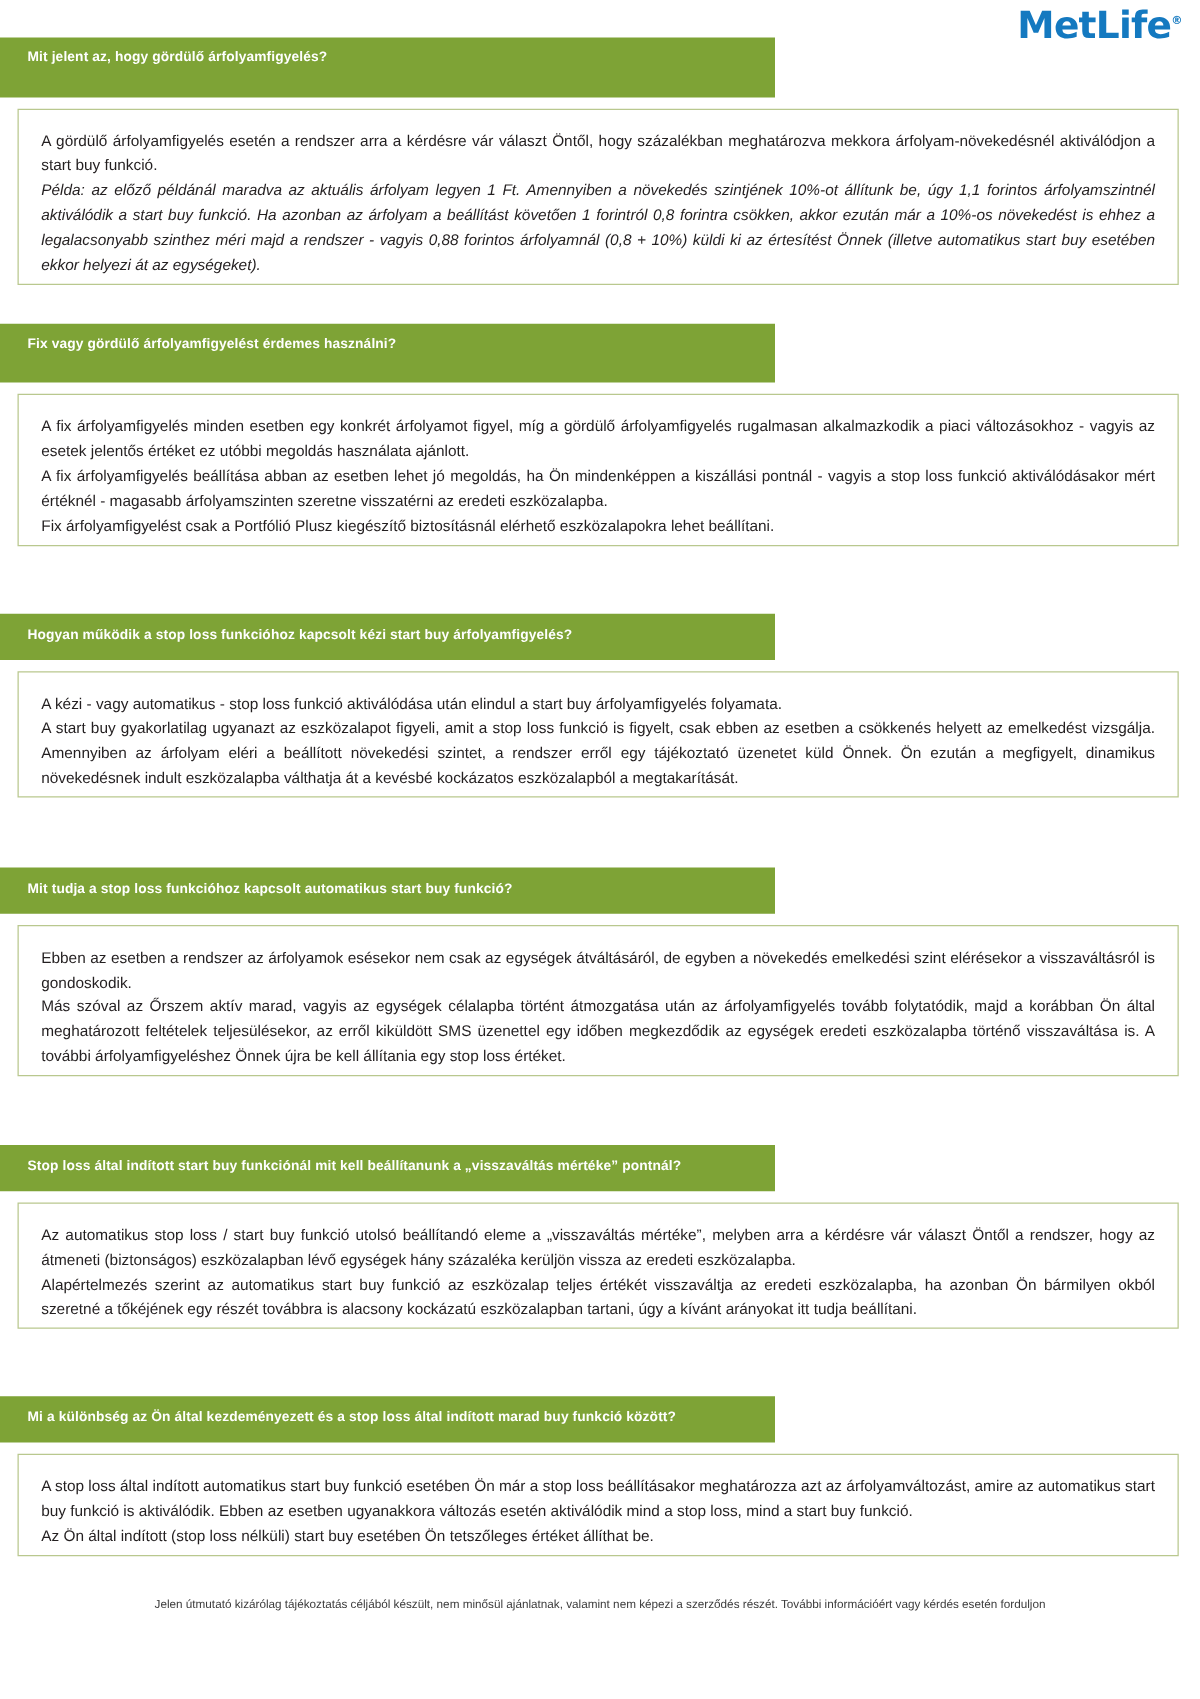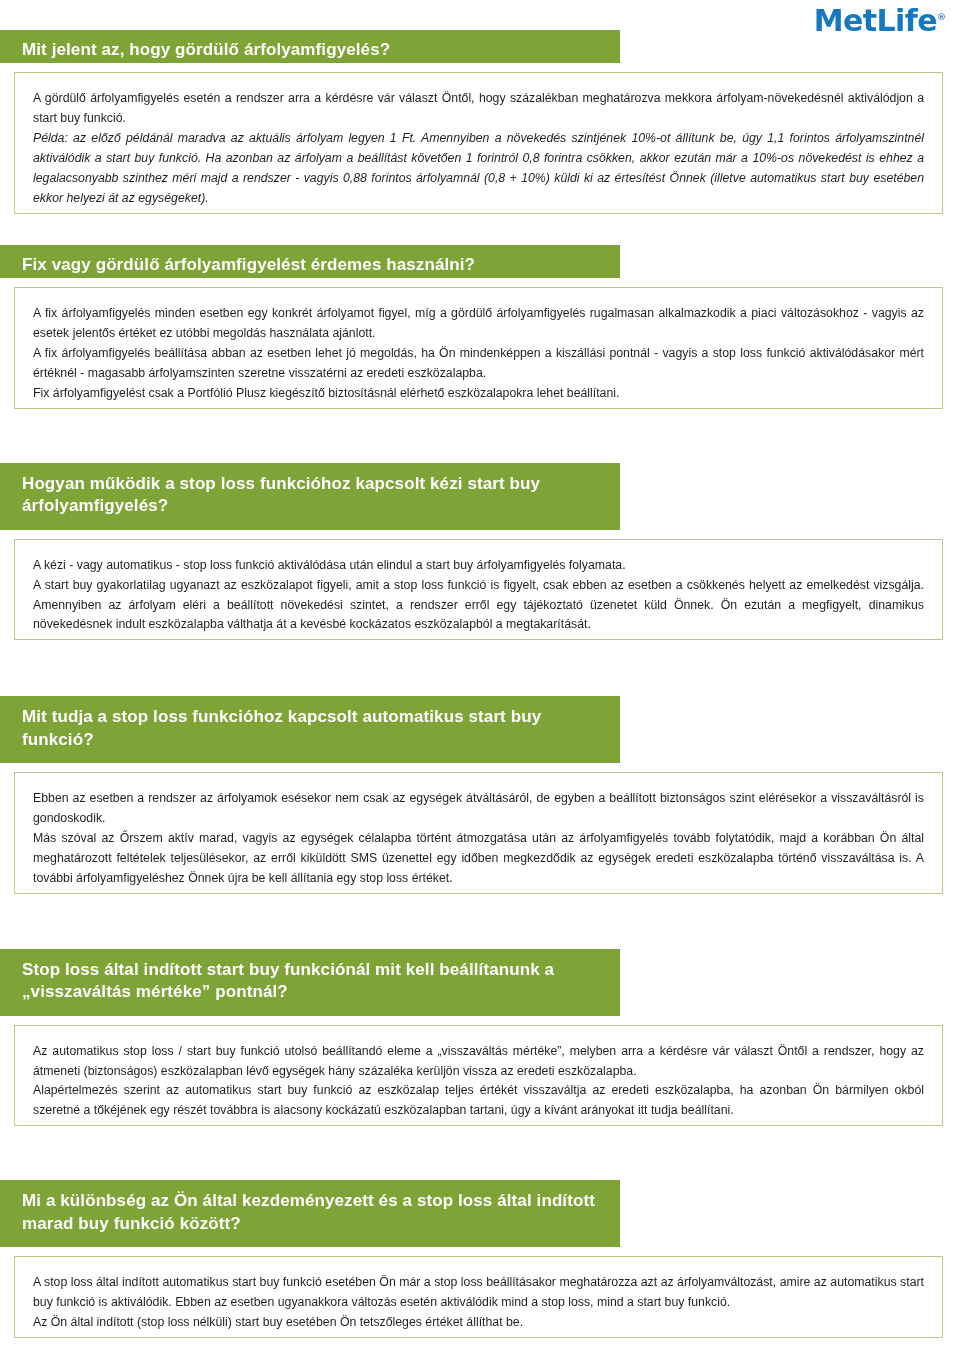--- a/index.html
+++ b/index.html
@@ -47,22 +47,22 @@
     font-weight: bold;
     letter-spacing: 0;
   }
 
   
   .qbar {
     background: #7ea336;
     color: #ffffff;
     width: 620px;
     box-sizing: border-box;
-    padding: 9px 16px 2px 22px;
-    font-size: 17px;
+    padding: 9px 16px 24px 22px;
+    font-size: 11px;
     font-weight: bold;
     line-height: 1.32;
     letter-spacing: 0.1px;
   }
   .qbar.tall {
     padding-top: 10px;
     padding-bottom: 12px;
     margin-top: 28px;
   }
 
@@ -142,21 +142,21 @@
       <p>A kézi - vagy automatikus - stop loss funkció aktiválódása után elindul a start buy árfolyamfigyelés folyamata.</p>
       <p>A start buy gyakorlatilag ugyanazt az eszközalapot figyeli, amit a stop loss funkció is figyelt, csak ebben az esetben a csökkenés helyett az emelkedést vizsgálja. Amennyiben az árfolyam eléri a beállított növekedési szintet, a rendszer erről egy tájékoztató üzenetet küld Önnek. Ön ezután a megfigyelt, dinamikus növekedésnek indult eszközalapba válthatja át a kevésbé kockázatos eszközalapból a megtakarítását.</p>
     </div>
   </div>
 
   <div class="gap-c"></div>
 
   <div class="sec">
     <div class="qbar tall">Mit tudja a stop loss funkcióhoz kapcsolt automatikus start buy funkció?</div>
     <div class="abox">
-      <p>Ebben az esetben a rendszer az árfolyamok esésekor nem csak az egységek átváltásáról, de egyben a beállított biztonságos szint elérésekor a visszaváltásról is gondoskodik.</p>
+      <p>Ebben az esetben a rendszer az árfolyamok esésekor nem csak az egységek átváltásáról, de egyben a növekedés emelkedési szint elérésekor a visszaváltásról is gondoskodik.</p>
       <p>Más szóval az Őrszem aktív marad, vagyis az egységek célalapba történt átmozgatása után az árfolyamfigyelés tovább folytatódik, majd a korábban Ön által meghatározott feltételek teljesülésekor, az erről kiküldött SMS üzenettel egy időben megkezdődik az egységek eredeti eszközalapba történő visszaváltása is. A további árfolyamfigyeléshez Önnek újra be kell állítania egy stop loss értéket.</p>
     </div>
   </div>
 
   <div class="gap-d"></div>
 
   <div class="sec">
     <div class="qbar tall">Stop loss által indított start buy funkciónál mit kell beállítanunk a „visszaváltás mértéke” pontnál?</div>
     <div class="abox">
       <p>Az automatikus stop loss / start buy funkció utolsó beállítandó eleme a „visszaváltás mértéke”, melyben arra a kérdésre vár választ Öntől a rendszer, hogy az átmeneti (biztonságos) eszközalapban lévő egységek hány százaléka kerüljön vissza az eredeti eszközalapba.</p>

